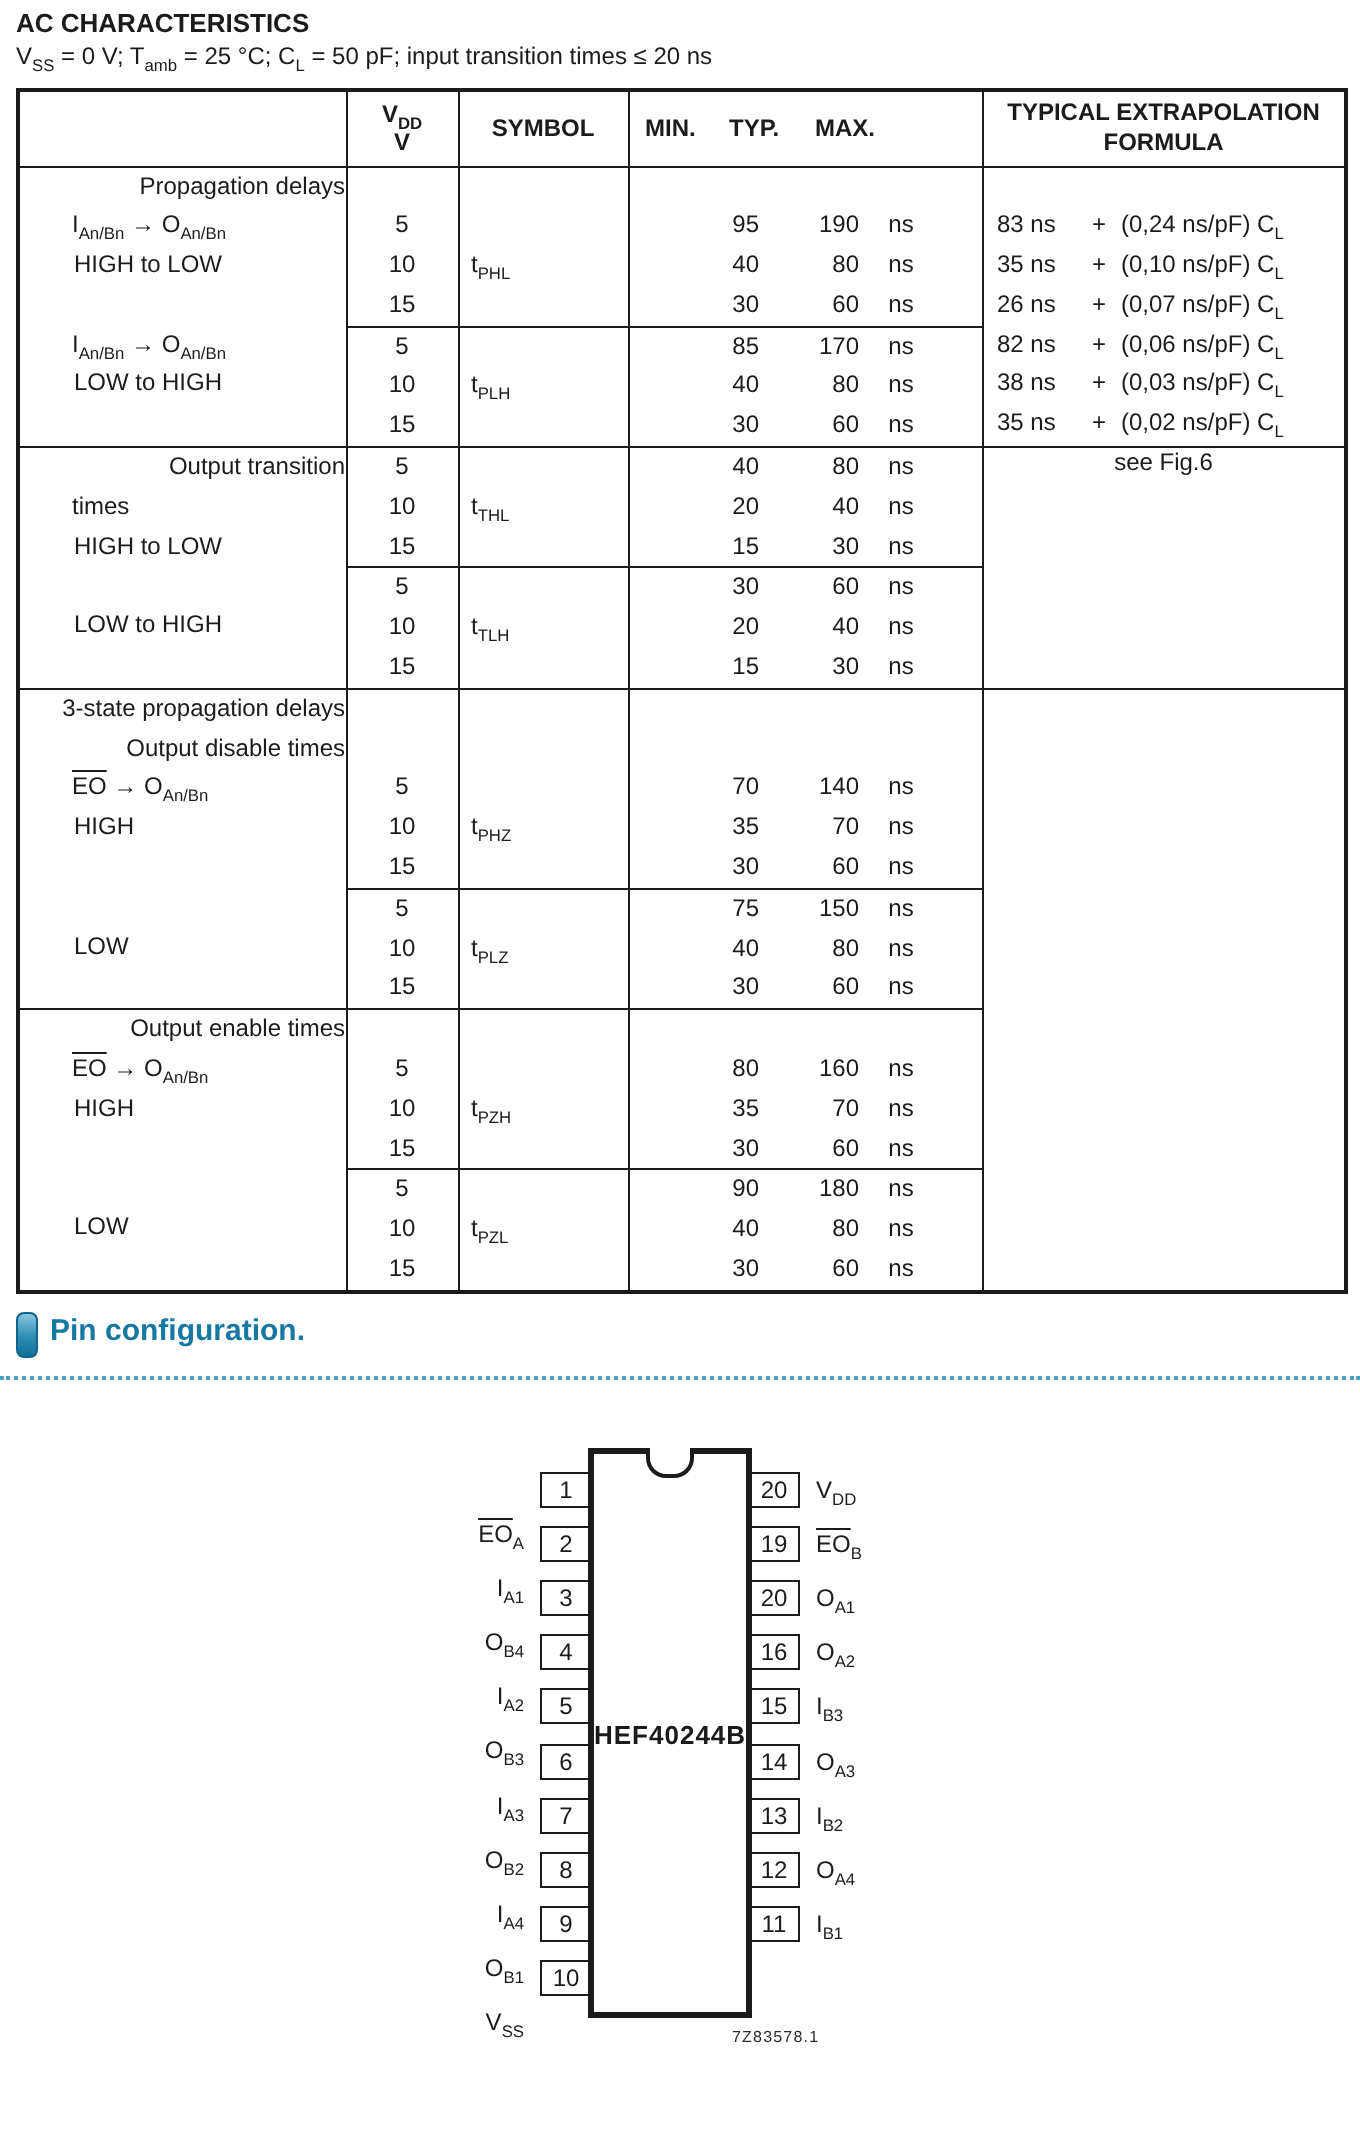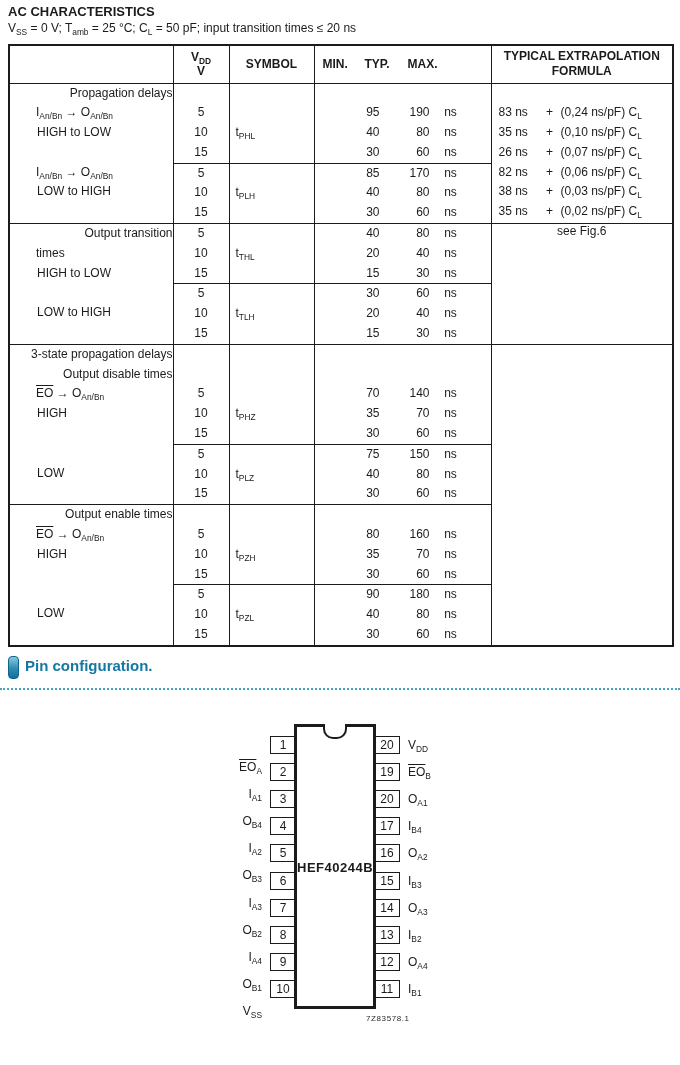--- a/index.html
+++ b/index.html
@@ -349,24 +349,20 @@
     </div>
     <div class="pin-row right">
       <div class="pin-box">19</div>
       <div class="pin-label"><span class="ov">EO</span><sub>B</sub></div>
     </div>
     <div class="pin-row right">
       <div class="pin-box">20</div>
       <div class="pin-label">O<sub>A1</sub></div>
     </div>
     <div class="pin-row right">
-      <div class="pin-box">17</div>
-      <div class="pin-label">I<sub>B4</sub></div>
-    </div>
-    <div class="pin-row right">
       <div class="pin-box">16</div>
       <div class="pin-label">O<sub>A2</sub></div>
     </div>
     <div class="pin-row right">
       <div class="pin-box">15</div>
       <div class="pin-label">I<sub>B3</sub></div>
     </div>
     <div class="pin-row right">
       <div class="pin-box">14</div>
       <div class="pin-label">O<sub>A3</sub></div>

